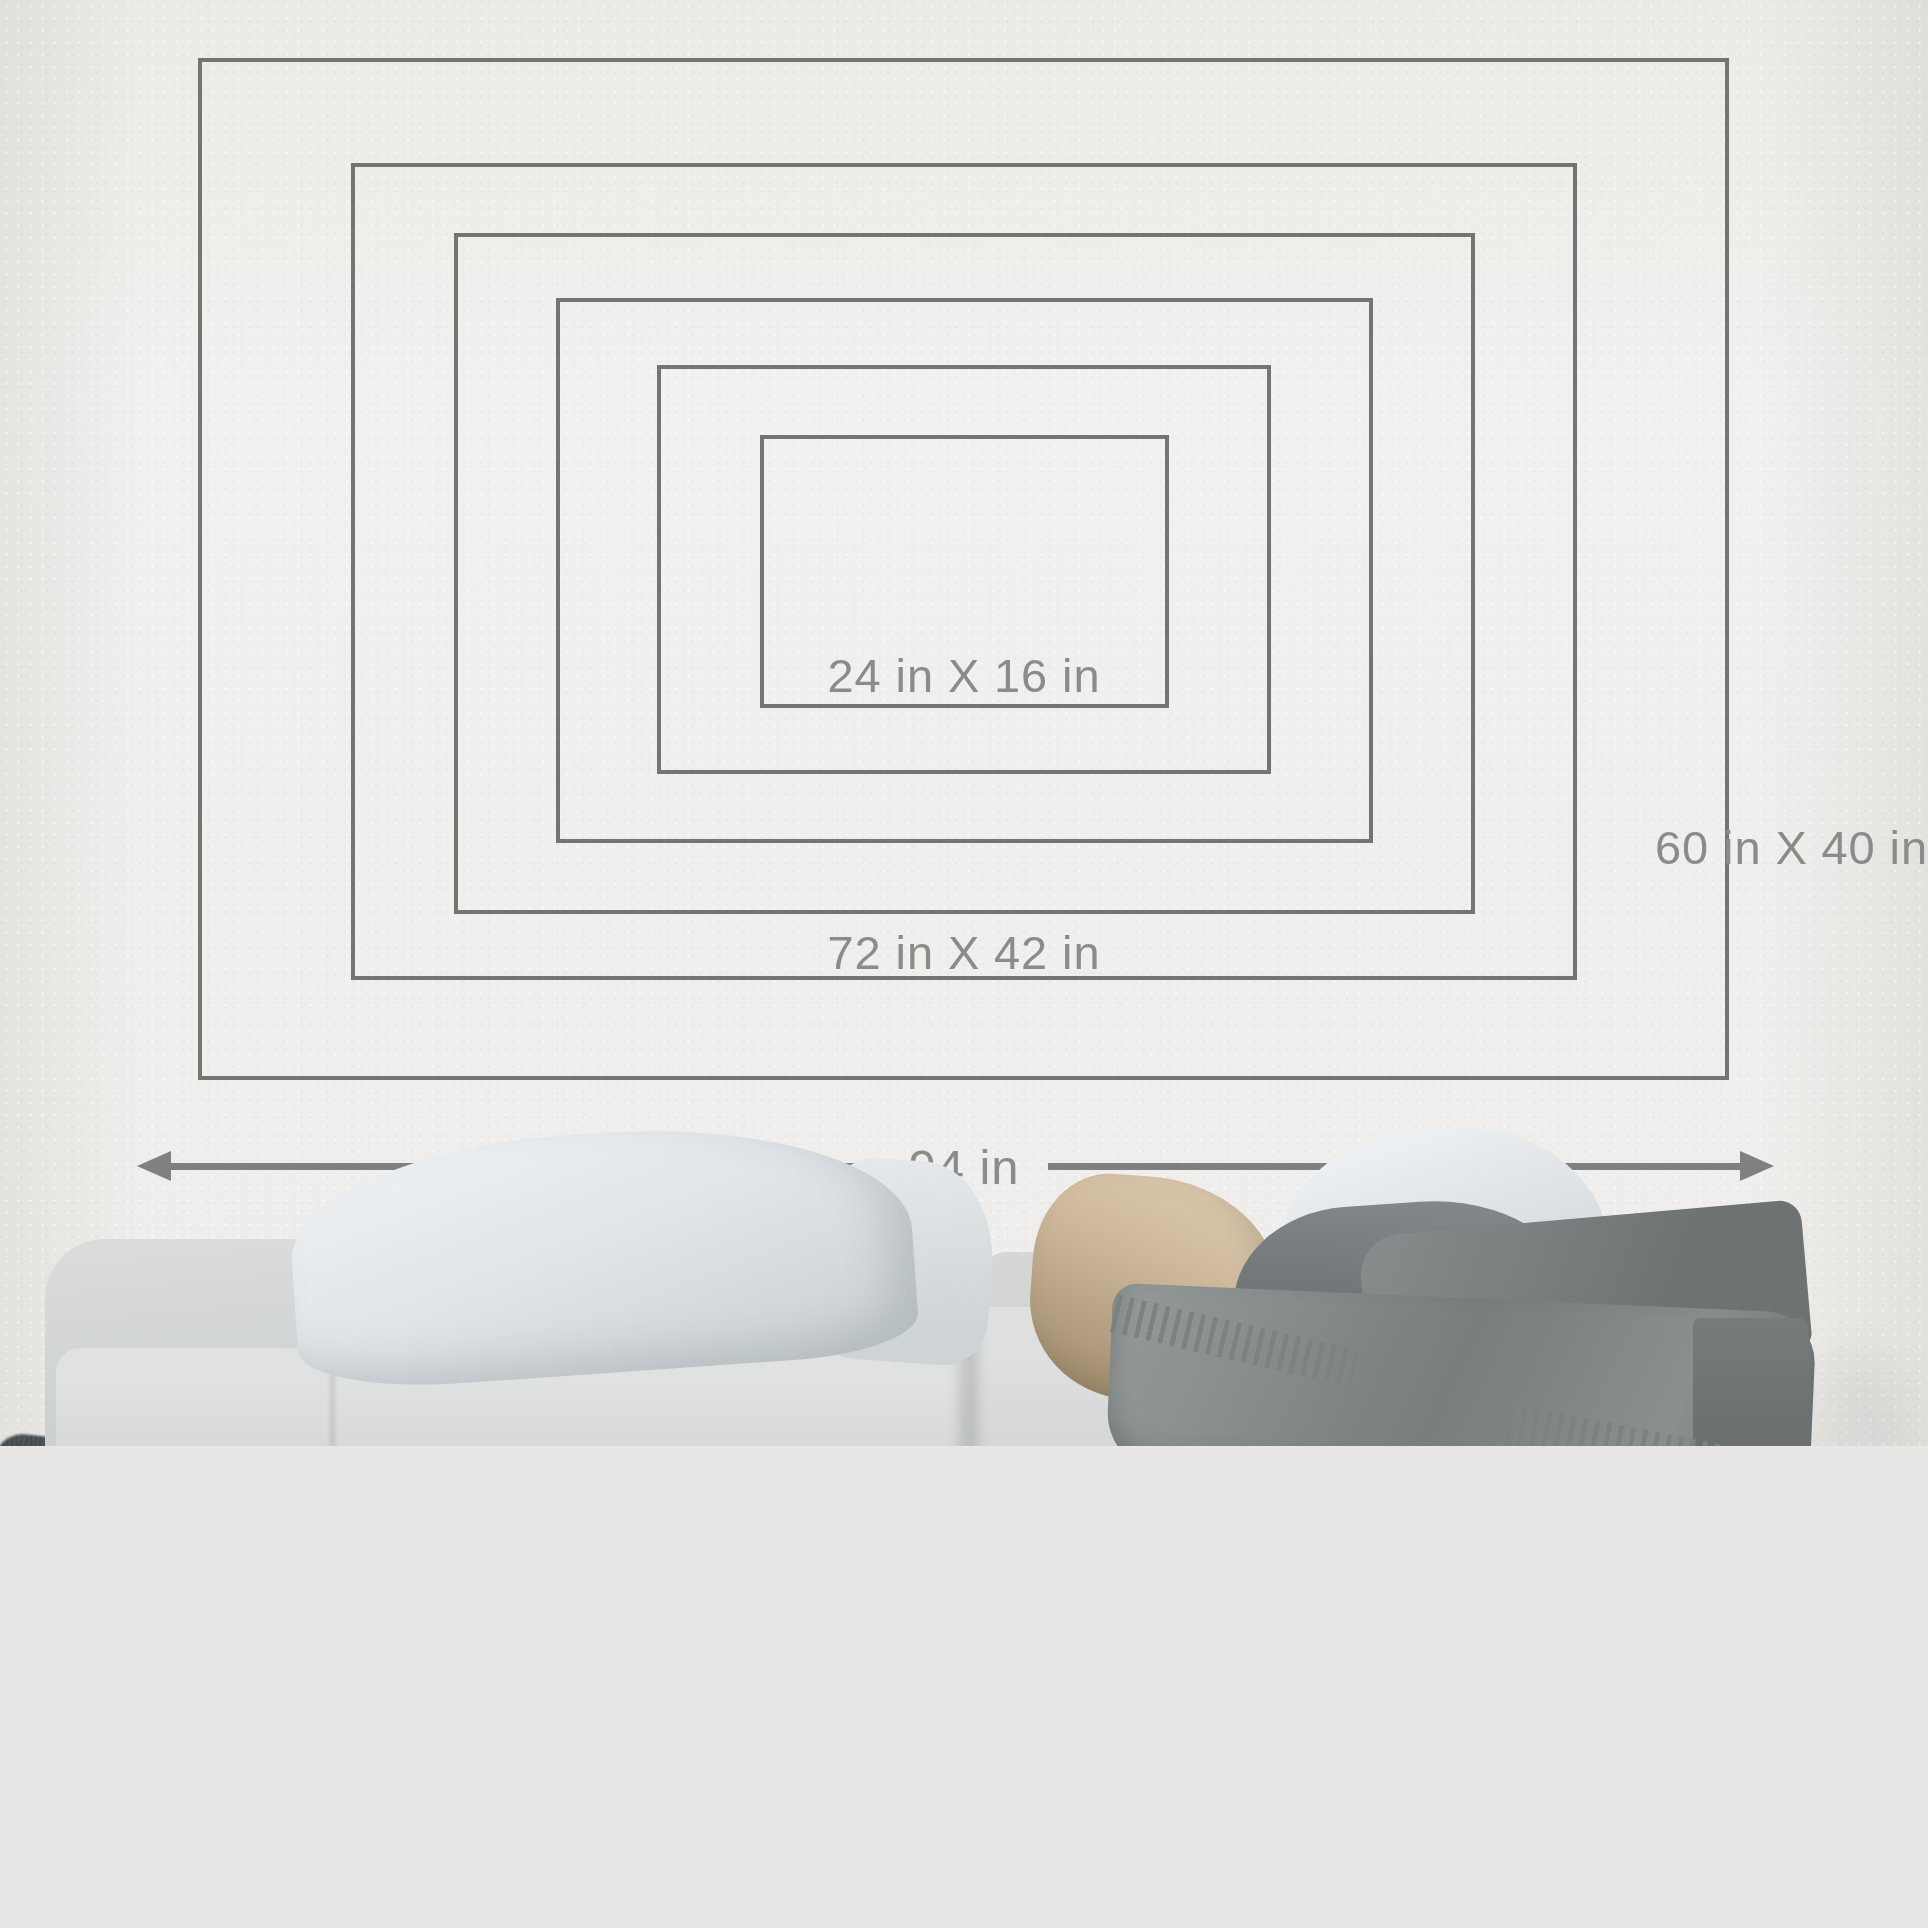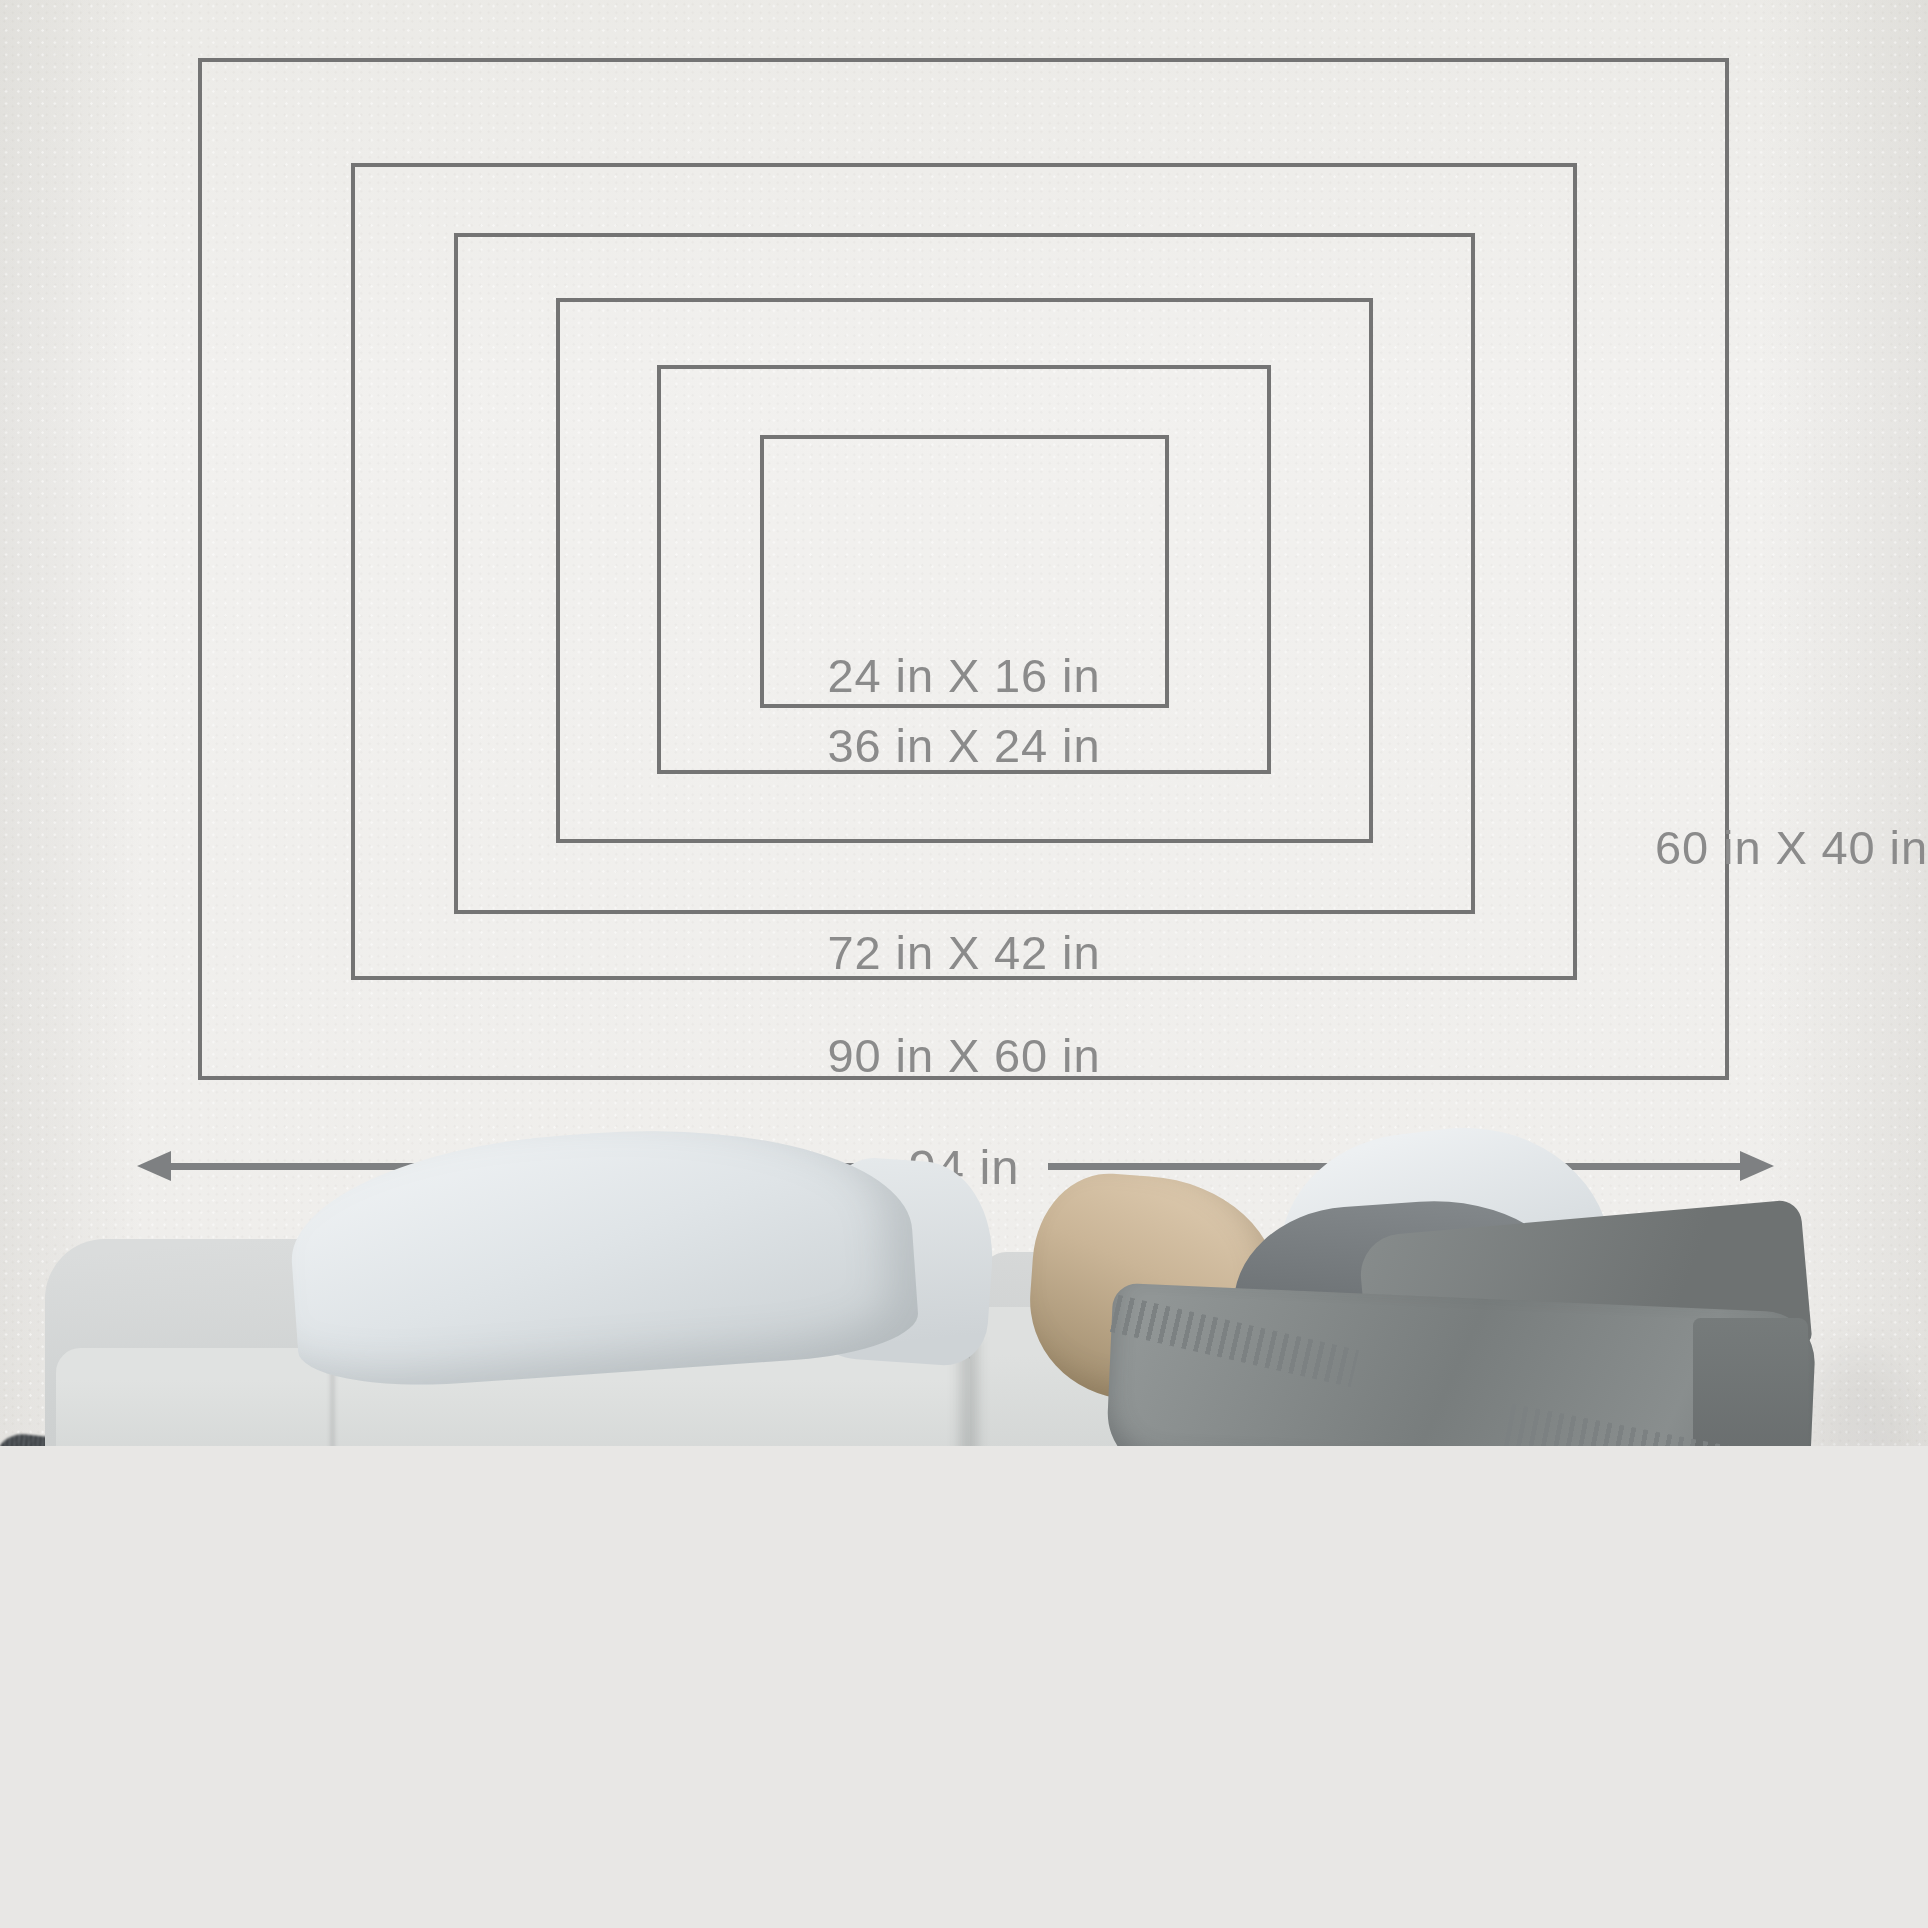--- a/index.html
+++ b/index.html
@@ -157,24 +157,22 @@
   <div class="rug-sliver fur"></div>
 
   <div class="srect r0"></div>
   <div class="srect r1"></div>
   <div class="srect r2"></div>
   <div class="srect r3"></div>
   <div class="srect r4"></div>
   <div class="srect r5"></div>
 
   <div class="slabel l0 txt">24 in X 16 in</div>
-  <div class="slabel l1 txt">36 in X 24 in</div>
   <div class="slabel l3 txt">60 in X 40 in</div>
   <div class="slabel l4 txt">72 in X 42 in</div>
-  <div class="slabel l5 txt">90 in X 60 in</div>
 
   <div class="arrow-seg seg-left"></div>
   <div class="arrow-seg seg-right"></div>
   <div class="ahead ahead-left"></div>
   <div class="ahead ahead-right"></div>
   <div class="wall-width txt">94 in</div>
 
   <div class="sofa-arm-left fabric"></div>
   <div class="sofa-back-left fabric"></div>
   <div class="sofa-back-right fabric"></div>

